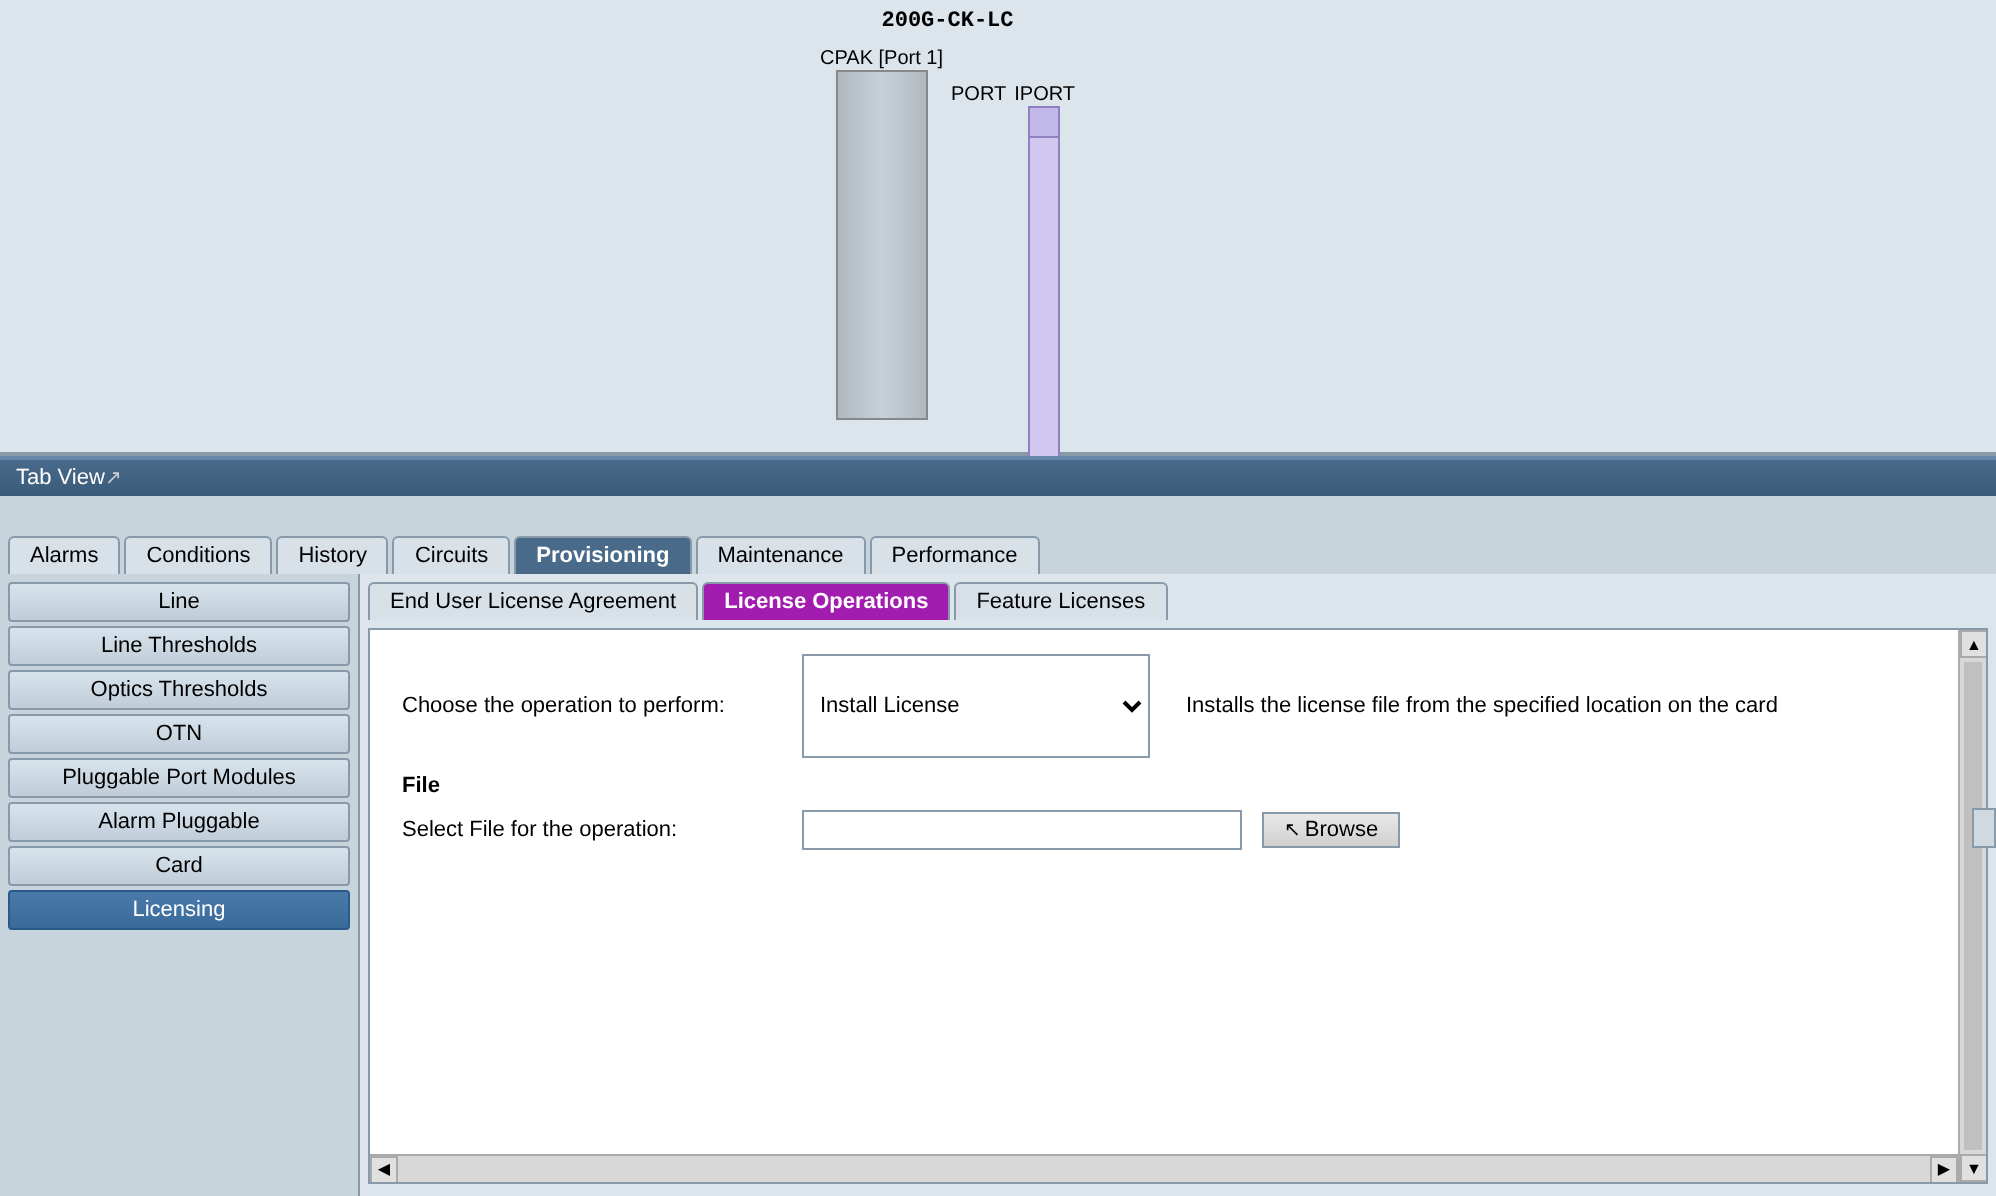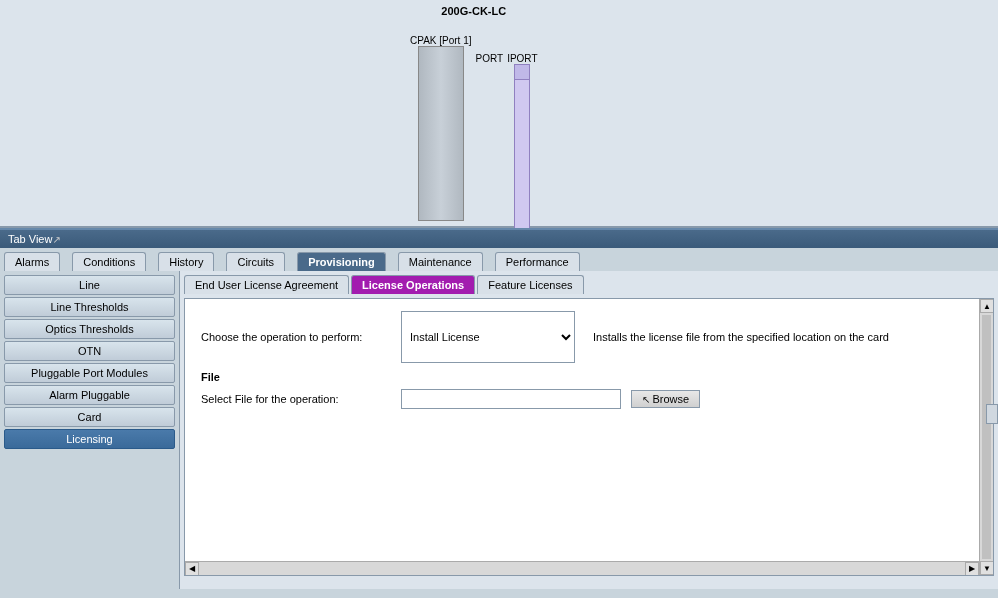--- a/index.html
+++ b/index.html
@@ -26,21 +26,22 @@
       top: 5px;
       display: flex;
       flex-direction: column;
       align-items: center;
     }
 
     .device-title {
       font-size: 11px;
       font-weight: bold;
       color: #000;
-      margin-bottom: 18px;
+      margin-bottom: 7px;
+      font-family: Liberation Mono, monospace;
     }
 
     .device-ports-row {
       display: flex;
       align-items: flex-start;
       gap: 4px;
     }
 
     .port-label {
       font-size: 10px;
@@ -110,22 +111,22 @@
 
     .tab-view-arrow {
       color: #ccc;
       font-size: 10px;
     }
 
     
     .main-tabs {
       display: flex;
       background: #c8d4dc;
-      padding: 4px 4px 0 4px;
-      gap: 12px;
+      padding: 20px 4px 0 4px;
+      gap: 2px;
       align-items: flex-end;
     }
 
     .main-tab {
       padding: 3px 10px;
       background: #d8e0e8;
       border: 1px solid #8899aa;
       border-bottom: none;
       cursor: pointer;
       font-size: 11px;

